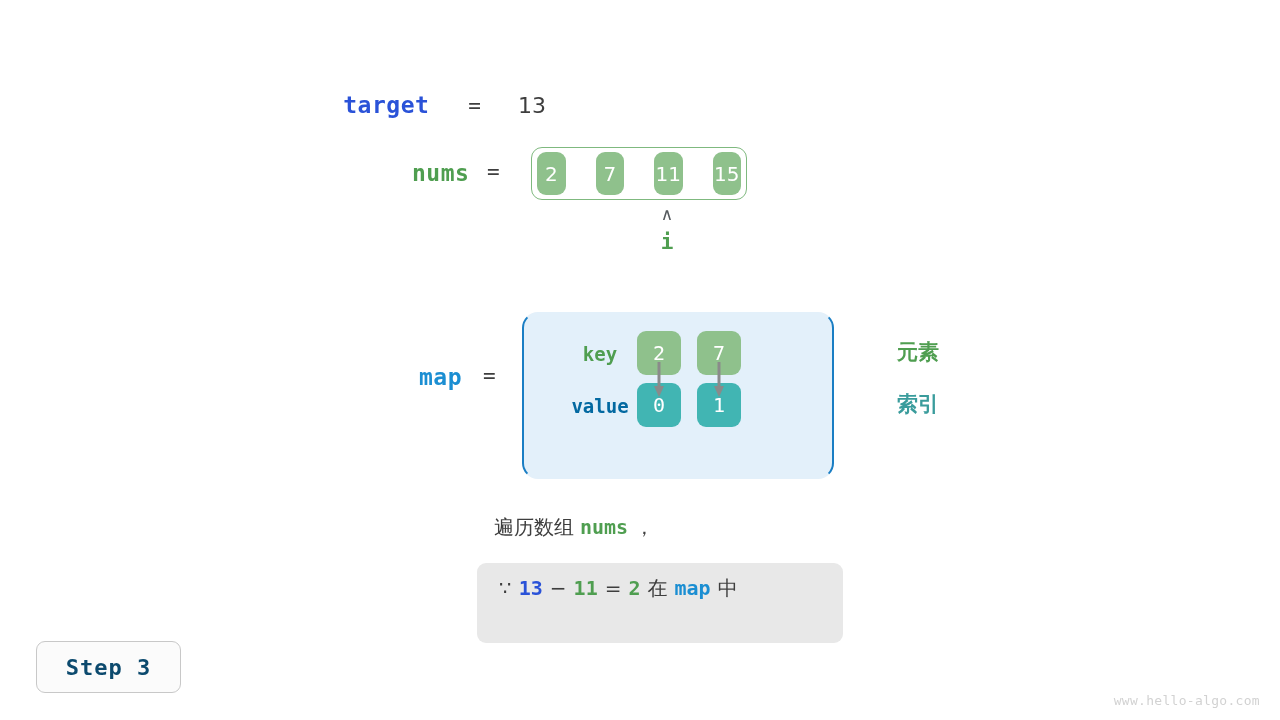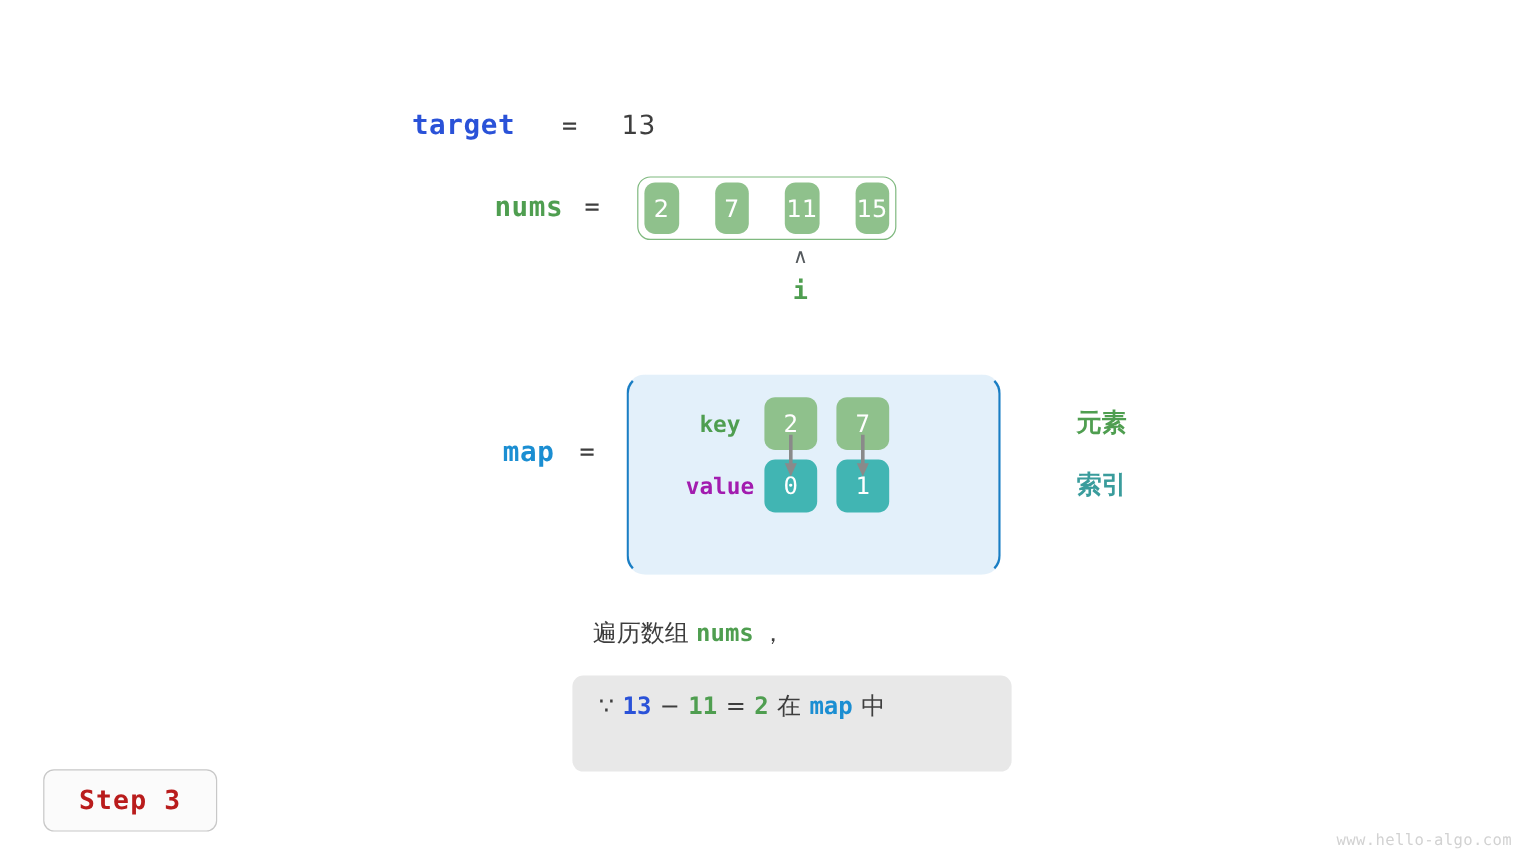--- a/index.html
+++ b/index.html
@@ -108,21 +108,21 @@
     text-decoration: underline;
   }
   .map-rowlabel {
     position: absolute; left: 36px; width: 80px;
     text-align: center;
     font-family: "DejaVu Sans Mono", monospace;
     font-size: 19px; font-weight: bold;
     line-height: 1;
   }
   #map-rowlabel-key { top: 31px; color: #4f9e50; }
-  #map-rowlabel-value { top: 83px; color: #a21caf; }
+  #map-rowlabel-value { top: 83px; color: #0369a1; }
 
   .map-cell {
     position: absolute;
     width: 44px; height: 44px;
     border-radius: 9px;
     display: flex; align-items: center; justify-content: center;
     color: #ffffff;
     font-family: "DejaVu Sans Mono", monospace;
     font-size: 20px;
   }
@@ -182,21 +182,21 @@
   
   #step-badge {
     left: 36px; top: 641px;
     width: 145px; height: 52px;
     border: 1.4px solid #c8c8c8;
     border-radius: 9px;
     background: #fbfbfb;
     box-sizing: border-box;
     display: flex; align-items: center; justify-content: center;
     font-family: "DejaVu Sans Mono", monospace;
-    font-size: 22px; font-weight: bold; color: #b91c1c;
+    font-size: 22px; font-weight: bold; color: #0c4a6e;
     letter-spacing: 1px;
   }
 
   
   #watermark {
     right: 20px; bottom: 12px;
     font-family: "DejaVu Sans Mono", monospace;
     font-size: 13px; color: #d2d2d2;
     letter-spacing: 0.3px;
     margin-left: 36px;

